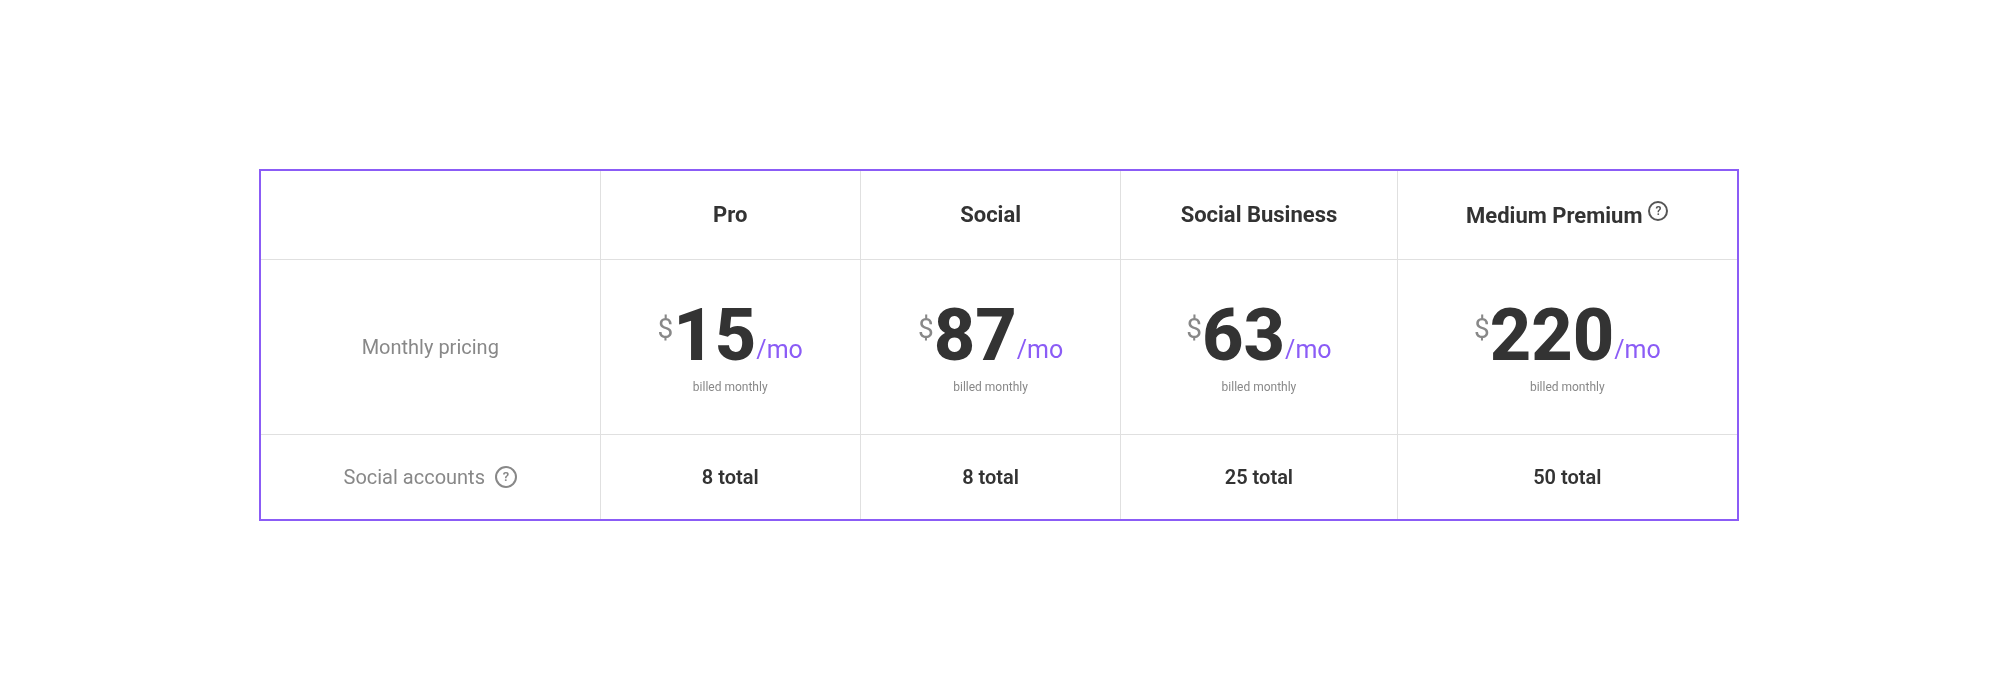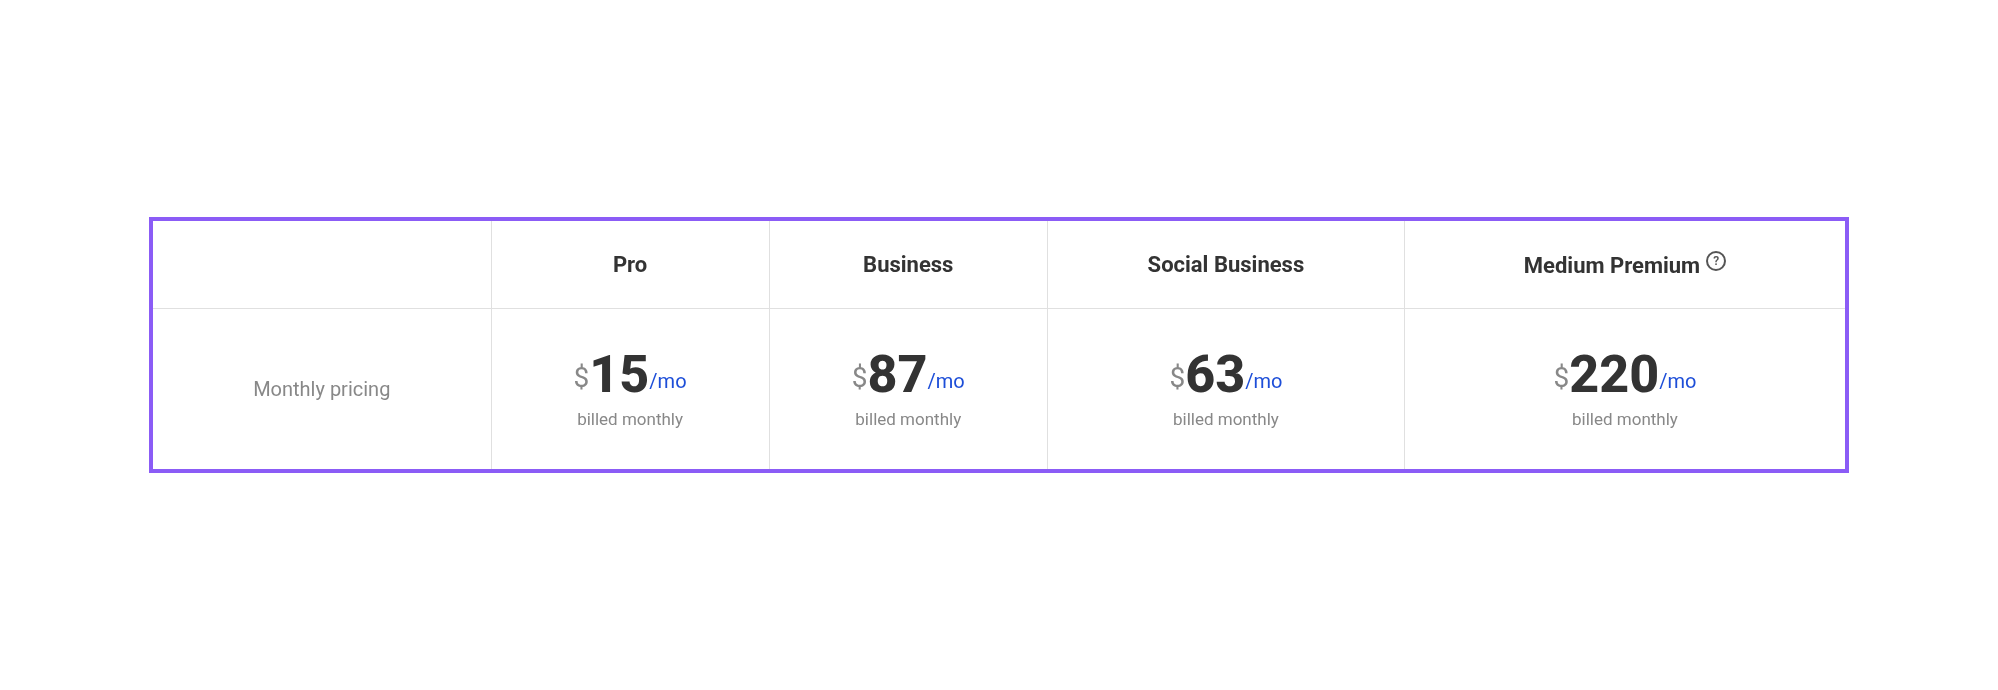--- a/index.html
+++ b/index.html
@@ -12,23 +12,23 @@
       font-family: -apple-system, BlinkMacSystemFont, 'Segoe UI', Roboto, sans-serif;
       background: #fff;
       display: flex;
       justify-content: center;
       align-items: center;
       min-height: 690px;
       width: 1998px;
     }
 
     .pricing-table {
-      width: 1700px;
+      width: 1480px;
       border-collapse: collapse;
-      border: 4px solid #8b5cf6;
+      border: 2px solid #8b5cf6;
     }
 
     .pricing-table th,
     .pricing-table td {
       border: 1px solid #e0e0e0;
       padding: 0;
       text-align: center;
       vertical-align: middle;
     }
 
@@ -87,36 +87,36 @@
     }
 
     .price-currency {
       font-size: 28px;
       font-weight: 400;
       margin-top: 12px;
       color: #888;
     }
 
     .price-number {
-      font-size: 52px;
+      font-size: 72px;
       font-weight: 800;
       color: #333;
       line-height: 1;
     }
 
     .price-per {
-      font-size: 20px;
+      font-size: 25px;
       font-weight: 400;
-      color: #1d4ed8;
+      color: #8b5cf6;
       align-self: flex-end;
       margin-bottom: 8px;
     }
 
     .price-billed {
-      font-size: 17px;
+      font-size: 12px;
       color: #888;
     }
 
     .medium-business-header {
       position: relative;
     }
 
     .medium-business-q {
       display: inline-flex;
       align-items: center;
@@ -157,21 +157,21 @@
 <body>
 
 <table class="pricing-table">
   <thead>
     <tr class="header-row">
       <th></th>
       <th>
         <span>Pro</span>
       </th>
       <th>
-        <span>Business</span>
+        <span>Social</span>
       </th>
       <th>
         <span>Social Business</span>
       </th>
       <th class="medium-business-header">
         <span>Medium Premium</span><span class="medium-business-q">?</span>
       </th>
     </tr>
   </thead>
   <tbody>
@@ -215,15 +215,27 @@
           <div class="price-main">
             <span class="price-currency">$</span>
             <span class="price-number">220</span>
             <span class="price-per">/mo</span>
           </div>
           <div class="price-billed">billed monthly</div>
         </div>
       </td>
     </tr>
 
+    <tr>
+      <td class="row-label">
+        <span class="label-text">
+          <span>Social accounts</span>
+          <span class="question-icon">?</span>
+        </span>
+      </td>
+      <td class="value-cell">8 total</td>
+      <td class="value-cell">8 total</td>
+      <td class="value-cell">25 total</td>
+      <td class="value-cell">50 total</td>
+    </tr>
 
   </tbody>
 </table>
 
 </body></html>

